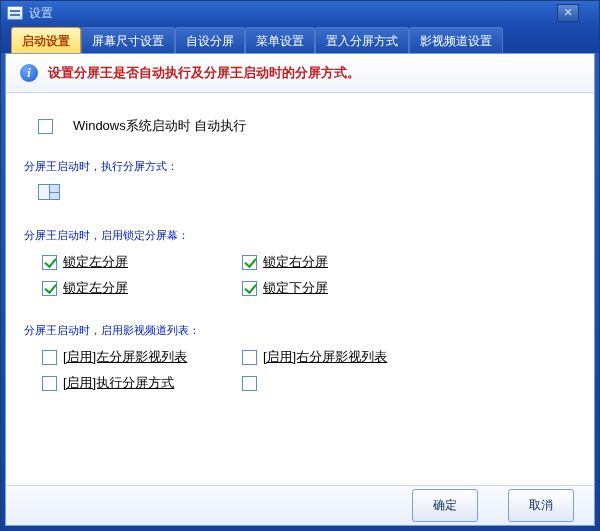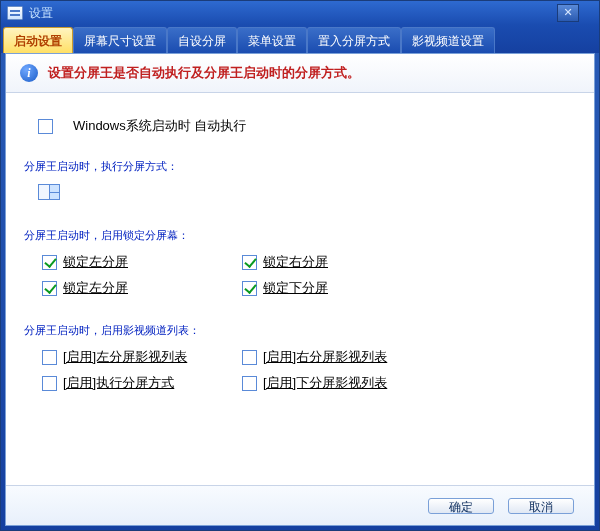--- a/index.html
+++ b/index.html
@@ -53,21 +53,21 @@
     font-size: 11px;
     line-height: 14px;
     text-align: center;
     cursor: pointer;
   }
   .tabs {
     display: flex;
     background: linear-gradient(#1a4cb0, #1540a0);
     height: 28px;
     align-items: flex-end;
-    padding-left: 2px;
+    padding-left: 10px;
   }
   .tab {
     height: 26px;
     padding: 0 10px;
     line-height: 26px;
     color: #fff;
     font-size: 12px;
     border: 1px solid #4a78c8;
     border-bottom: none;
     margin-right: 0px;
@@ -187,27 +187,28 @@
     height: 40px;
     display: flex;
     justify-content: flex-end;
     align-items: center;
     gap: 14px;
     padding-right: 20px;
     border-top: 1px solid #c8d4e8;
     background: linear-gradient(#f8fbff, #e8f0fb);
   }
   .btn {
-    min-width: 66px; height: 16px;
+    min-width: 66px; height: 33px;
     background: linear-gradient(#fff, #e0e8f4);
     border: 1px solid #7aa0d8;
     border-radius: 3px;
     cursor: pointer;
     font-size: 12px;
     color: #103060;
+    margin-left: 16px;
   }
 </style>
 </head>
 <body>
 
 <div class="window">
 
   <div class="titlebar">
     <div class="title-left">
       <div class="app-icon"></div>
@@ -275,21 +276,20 @@
         <div class="check-item">
           <div class="chk"></div>
           <span class="chk-label">[启用]右分屏影视列表</span>
         </div>
         <div class="check-item">
           <div class="chk"></div>
           <span class="chk-label">[启用]执行分屏方式</span>
         </div>
         <div class="check-item">
           <div class="chk"></div>
-          <span class="chk-label">[启用]下分屏影视列表</span>
         </div>
       </div>
 
     </div>
 
     <div class="footer">
       <button class="btn">确定</button>
       <button class="btn">取消</button>
     </div>
 

